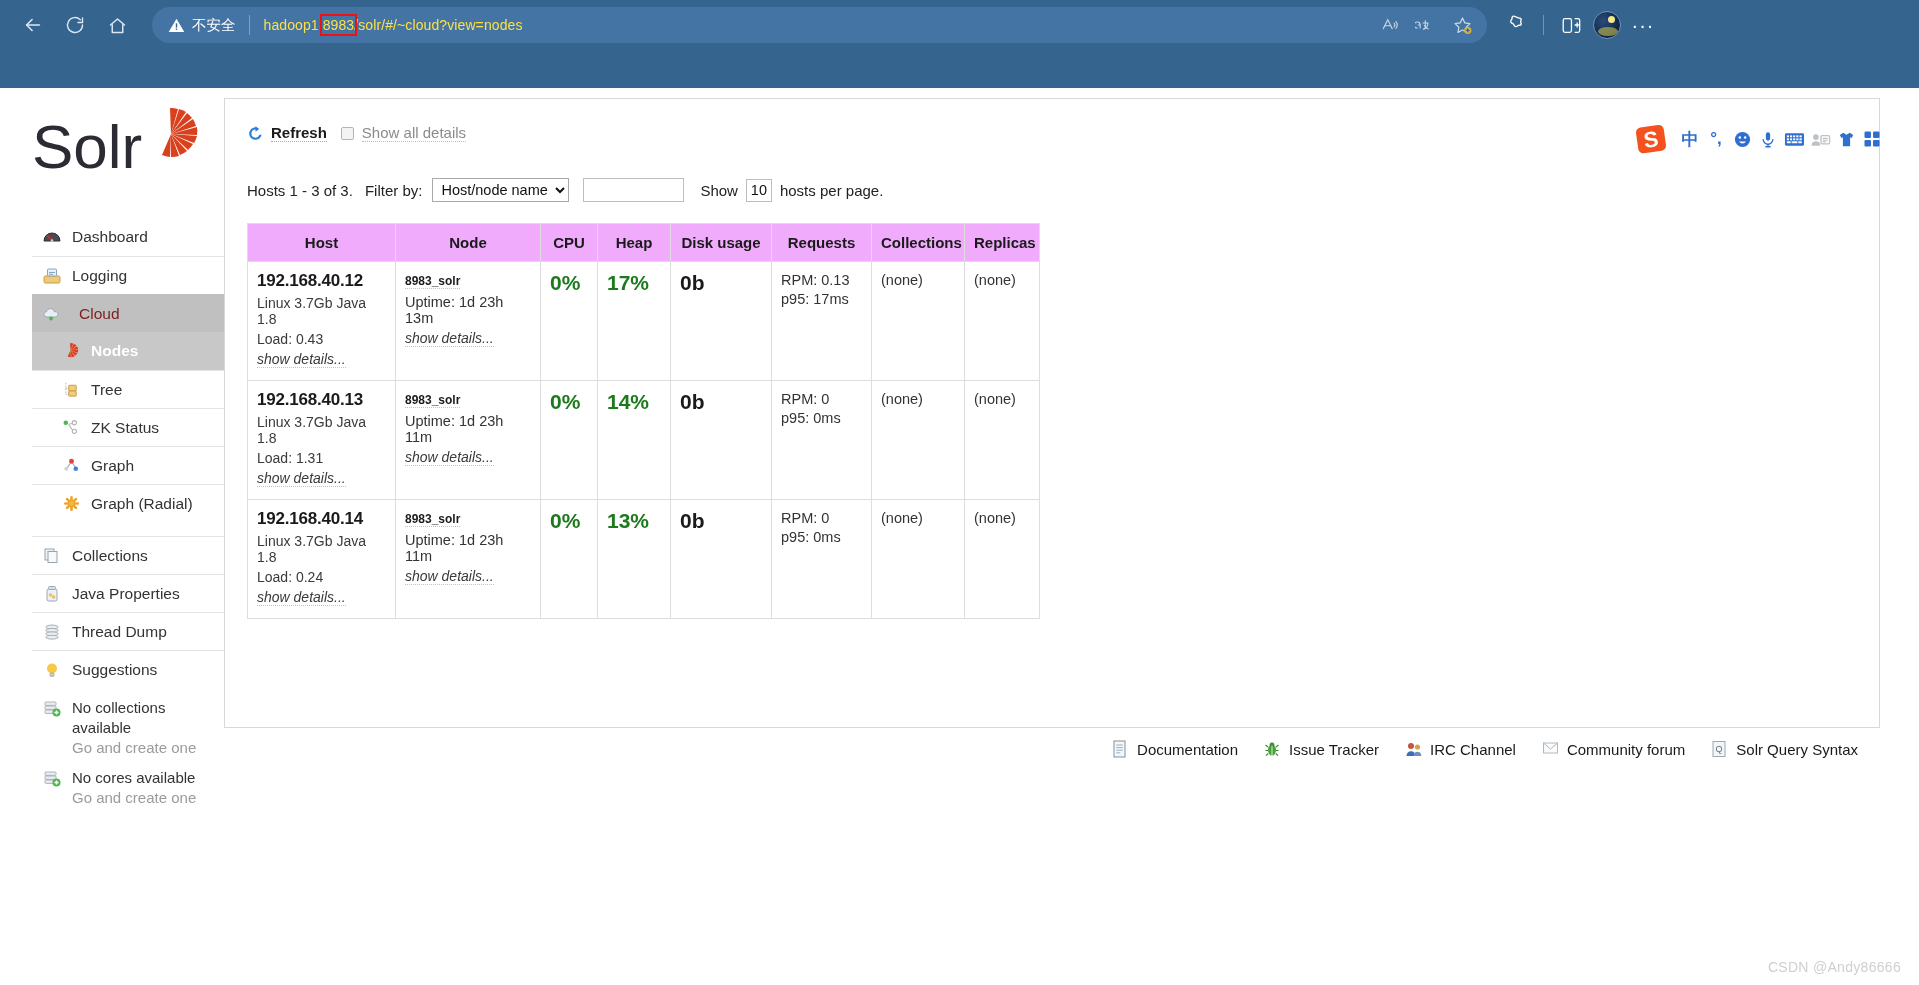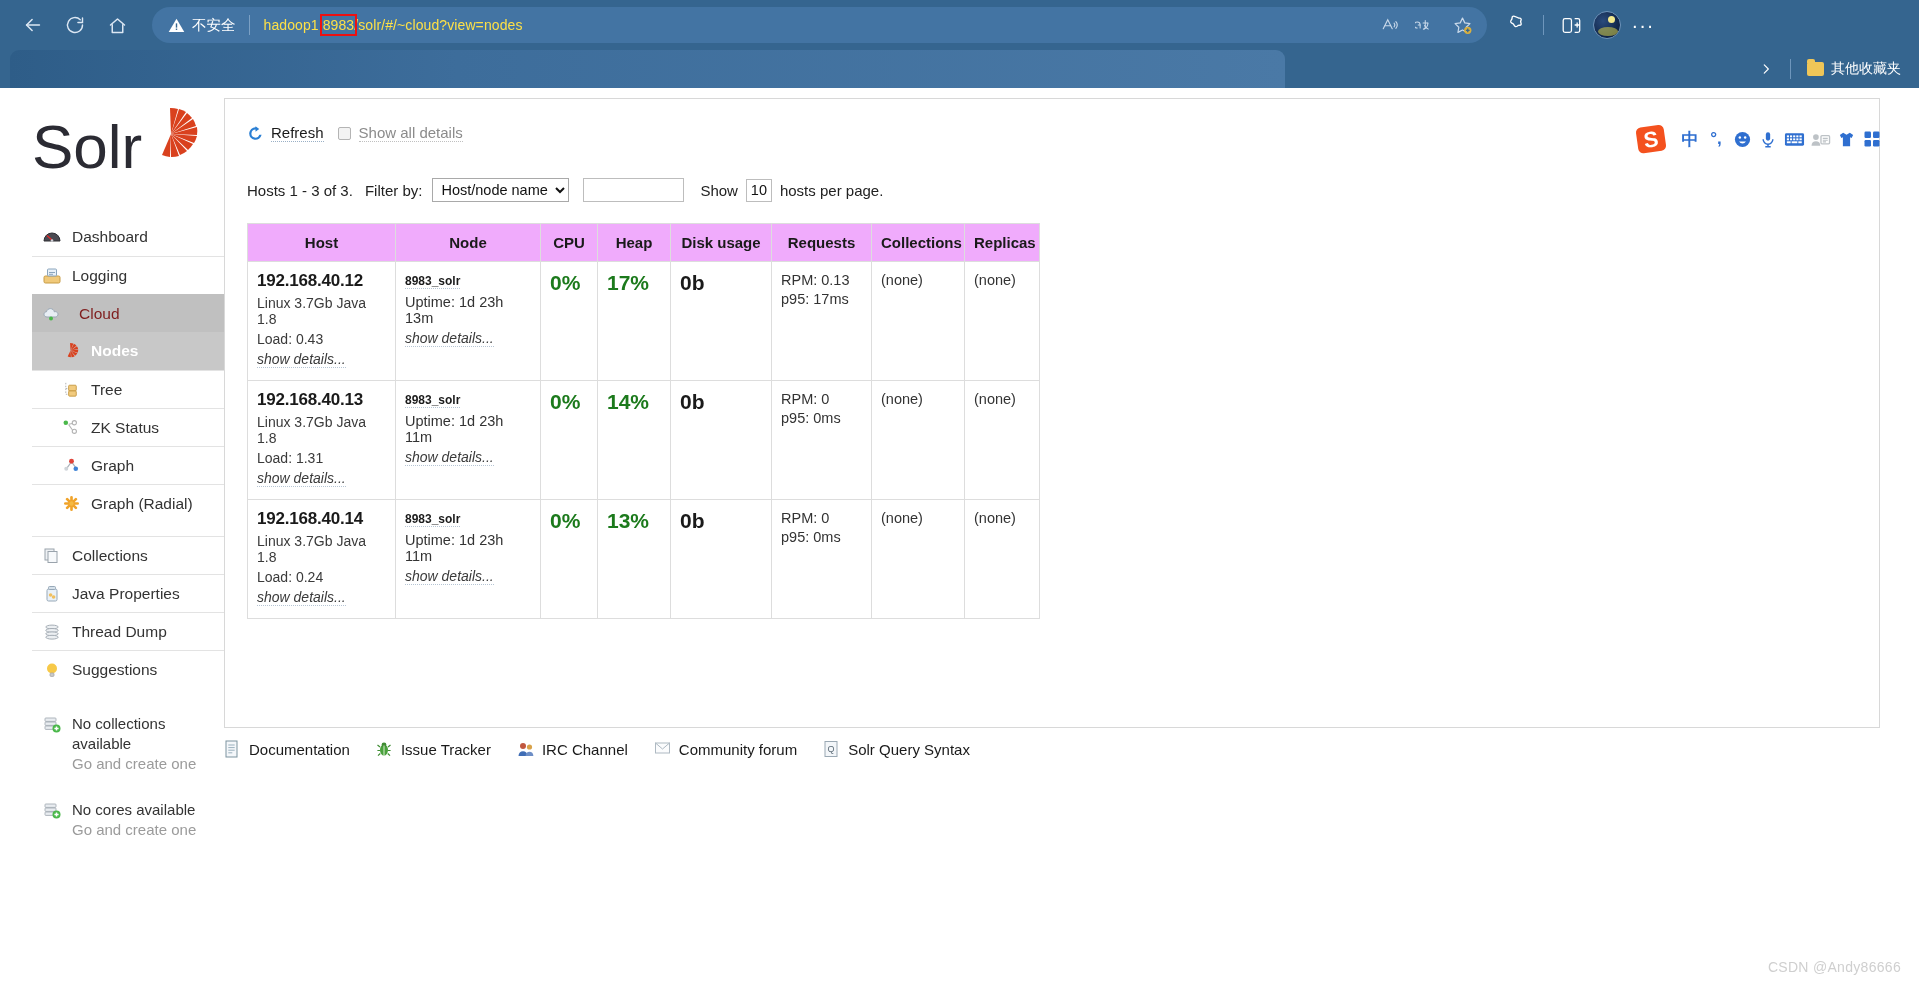--- a/index.html
+++ b/index.html
@@ -179,21 +179,21 @@
   }
   .menu-sub.active {
     background: #c8c8c8; color:#ffffff; font-weight: bold;
     border-top-color:#c8c8c8;
   }
   .menu-sub.nb { border-top: none; }
   .mi-ico { width: 20px; height: 20px; flex:0 0 auto; position: relative; }
 
   .empty-block {
     display: flex; gap: 10px; align-items: flex-start;
-    padding-left: 10px; margin-top: 26px;
+    padding-left: 10px; margin-top: 10px;
     font-size: 15px; color: #333;
     line-height: 20px;
   }
   .empty-block .sub { color: #9b9b9b; display:block; }
   .empty-block .txt { width: 140px; }
 
   
   .content {
     position: absolute; left: 224px; top: 10px;
     width: 1656px; height: 630px;
@@ -201,21 +201,21 @@
     border: 1px solid #d8d8d8;
   }
   .content-inner { padding: 22px 22px 0 22px; }
 
   .actions-row {
     display: flex; align-items: center; gap: 14px;
     height: 24px;
   }
   .refresh-link {
     display: flex; align-items: flex-end; gap: 7px;
-    font-size: 15px; color: #1a1a1a; font-weight: normal;
+    font-size: 15px; color: #1a1a1a; font-weight: bold;
     cursor: pointer;
   }
   .refresh-link .lbl { border-bottom: 1px dotted #9ab0c6; }
   .chk-box {
     width: 13px; height: 13px; border: 1px solid #b4b4b4;
     background: #f3f3f3; border-radius: 2px; display:inline-block;
     flex: 0 0 auto;
   }
   .showall {
     display:flex; align-items:center; gap:8px;
@@ -295,21 +295,21 @@
   .uptime { font-size: 14.5px; color:#333; margin-top: 5px; }
   .pct { font-size: 21px; font-weight: bold; color: #1c7a1c; }
   .pct.dark { color: #1a1a1a; }
   .reqline { font-size: 14.5px; color:#333; line-height: 19px; }
   .nonetxt { font-size: 14.5px; color:#333; }
 
   
   .footer-links {
     position: absolute; left: 224px; top: 652px;
     width: 1656px;
-    display: flex; align-items: center; 
+    display: flex; align-items: center; justify-content: flex-end;
     gap: 26px;
     padding-right: 22px;
   }
   .flink {
     display:flex; align-items:center; gap:8px;
     font-size: 15px; color: #1a1a1a; cursor: pointer;
   }
   .flink .fi { width:17px;height:18px;flex:0 0 auto;position:relative; }
 
   
@@ -416,35 +416,20 @@
           <rect x="3.5" y="5" width="9" height="15" rx="2"></rect>
           <path d="M16 5h3.5a2 2 0 0 1 2 2v11a2 2 0 0 1-2 2H16"></path>
           <path d="M18.7 9.3v5.4M16 12h5.4" stroke-width="1.4"></path>
         </svg>
       </div>
       <div class="profile-av"></div>
       <div class="chrome-ico dots-btn">···</div>
     </div>
   </div>
 
-  <div class="bookmark-row">
-    <div class="bm-tabarea"></div>
-    <div class="bm-right">
-      <div class="bm-chev">
-        <svg width="14" height="16" viewBox="0 0 24 24" fill="none" stroke="currentColor" stroke-width="2" stroke-linecap="round" stroke-linejoin="round">
-            <path d="M9 5l7 7-7 7"></path>
-          </svg>
-      </div>
-      <div class="bm-sep"></div>
-      <div class="bm-folder">
-        <span class="folder-ico"></span>
-        <span>其他收藏夹</span>
-      </div>
-    </div>
-  </div>
 </div>
 
 <div class="page">
 
   <div class="sidebar">
 
     <div class="solr-logo">
       <svg width="170" height="85" viewBox="0 0 170 85">
         <text x="2" y="62" font-family="Liberation Sans, sans-serif" font-size="62" fill="#2b2b33" font-weight="300">Solr</text>
         <g transform="translate(118,2)">

